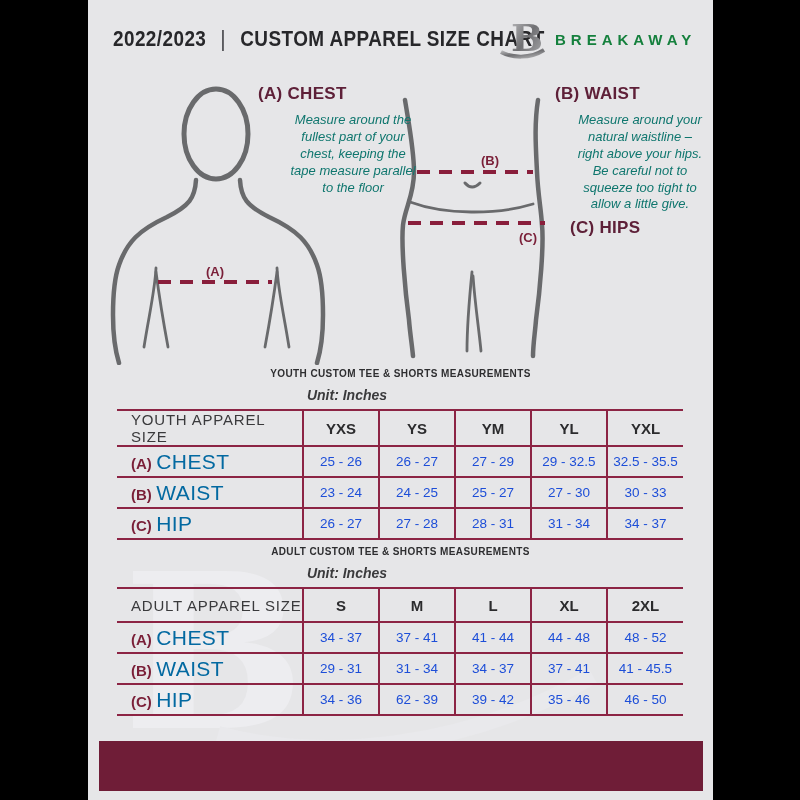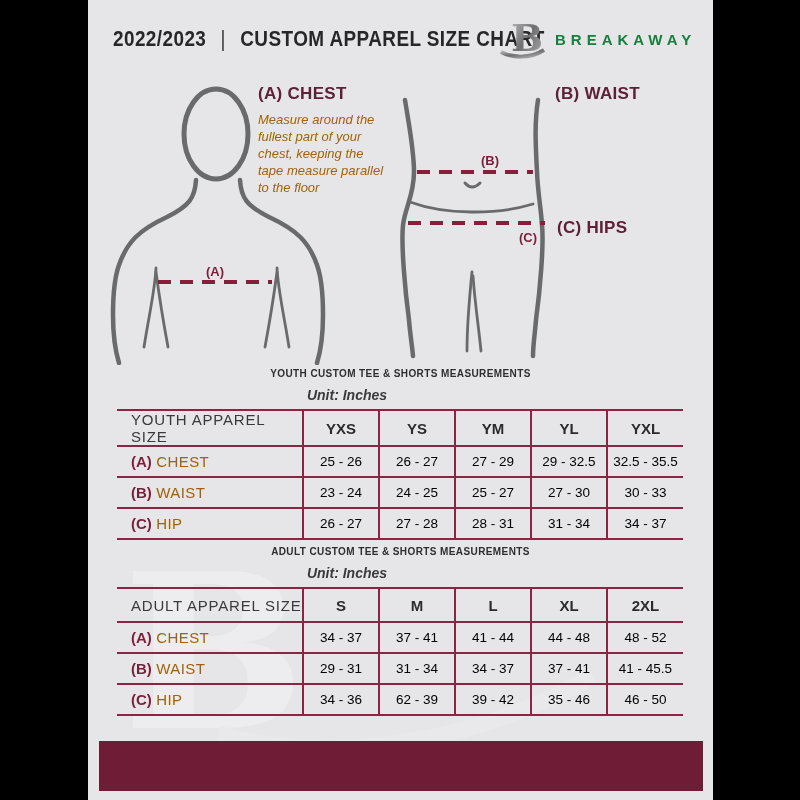--- a/index.html
+++ b/index.html
@@ -13,24 +13,24 @@
     font-weight:bold;font-size:22px;color:#27272A;display:inline-block;
     transform:scaleX(0.86);transform-origin:left center;letter-spacing:.5px;}
   .hdr-title .div{margin:0 10px;font-weight:normal;color:#3a3a3d;}
   .logo-svg{position:absolute;left:410px;top:10px;}
   .brand{position:absolute;left:467px;top:31px;font-weight:bold;font-size:15px;
     letter-spacing:5px;color:#15803d;white-space:nowrap;}
 
   
   .instr{position:absolute;z-index:2;}
   .instr h3{margin:0 0 8px 0;font-size:17px;font-weight:bold;color:#5E2038;letter-spacing:.3px;}
-  .instr p{margin:0;font-style:italic;font-size:13px;line-height:1.3;color:#a16207;white-space:pre-line;}
+  .instr p{margin:0;font-style:italic;font-size:13px;line-height:1.3;color:#0f766e;white-space:pre-line;text-align:center;}
   .instr.a{left:170px;top:84px;width:190px;}
   .instr.b{left:467px;top:84px;width:170px;}
-  .instr.c{left:469px;top:218px;width:175px;}
+  .instr.c{left:482px;top:218px;width:175px;}
 
   .fig{position:absolute;z-index:1;}
 
   
   .section-title{position:absolute;left:0;width:625px;text-align:center;
     font-size:10px;font-weight:bold;color:#2E2E30;letter-spacing:.4px;z-index:2;}
   .unit{position:absolute;left:0;width:518px;text-align:center;font-size:14px;
     font-style:italic;font-weight:bold;color:#3A3A3C;z-index:2;}
   .t1-title{top:368px;} .t1-unit{top:387px;}
   .t2-title{top:546px;} .t2-unit{top:565px;}
@@ -41,22 +41,22 @@
   col.lab{width:186px;} col.val{width:76px;}
   td{border-top:2px solid #8C2444;border-bottom:2px solid #8C2444;padding:0;vertical-align:middle;}
   td + td{border-left:2px solid #8C2444;}
   tr.hrow td{height:32px;}
   tr.drow td{height:29px;}
   td.lab{padding-left:14px;text-align:left;}
   td.val{text-align:center;}
   .size-head{font-weight:bold;font-size:15px;color:#2B2B2D;border-radius:9px;}
   .lab-head{font-size:15px;color:#3A3A3C;letter-spacing:.8px;}
   .row-prefix{font-weight:bold;color:#7A1F38;font-size:15px;}
-  .row-name{color:#a16207;font-size:15px;letter-spacing:.4px;}
-  .cellval{font-size:13.5px;color:#000000;}
+  .row-name{color:#0369a1;font-size:21px;letter-spacing:.4px;}
+  .cellval{font-size:13.5px;color:#1d4ed8;}
 
   
   .watermark{position:absolute;left:35px;top:548px;z-index:0;}
 
   
   .footer-bar{position:absolute;left:11px;top:741px;width:604px;height:50px;background:#6F1D37;z-index:3;}
 </style>
 </head>
 <body>
 
@@ -119,20 +119,26 @@
     <div class="instr a">
       <h3>(A) CHEST</h3>
       <p>Measure around the
 fullest part of your
 chest, keeping the
 tape measure parallel
 to the floor</p>
     </div>
     <div class="instr b">
       <h3>(B) WAIST</h3>
+      <p>Measure around your
+natural waistline –
+right above your hips.
+Be careful not to
+squeeze too tight to
+allow a little give.</p>
     </div>
     <div class="instr c">
       <h3>(C) HIPS</h3>
     </div>
 
     <div class="section-title t1-title">YOUTH CUSTOM TEE &amp; SHORTS MEASUREMENTS</div>
     <div class="unit t1-unit">Unit: Inches</div>
     <table class="t1">
       <colgroup>
           <col class="lab">

